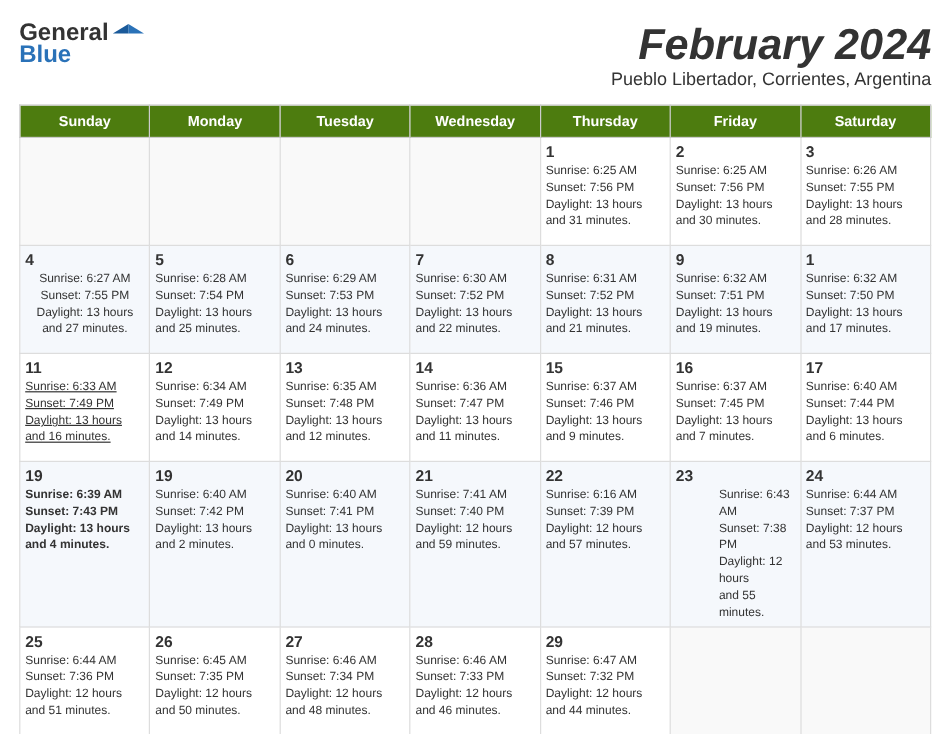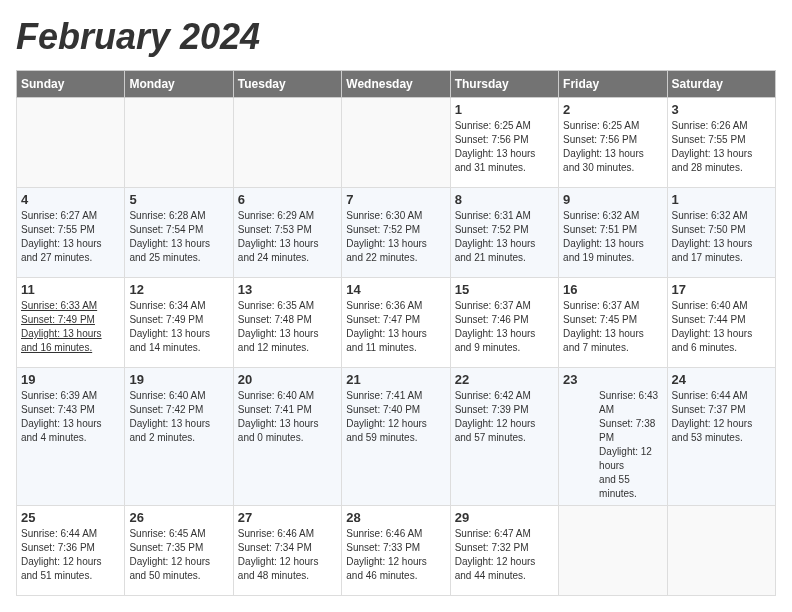--- a/index.html
+++ b/index.html
@@ -38,26 +38,26 @@
     .location-title {
       font-size: 15px;
       color: #333;
     }
     table {
       width: 100%;
       border-collapse: collapse;
       table-layout: fixed;
     }
     th {
-      background-color: #737373;
+      background-color: #4d7c0f;
       color: #fff;
       font-size: 12px;
       font-weight: bold;
       padding: 6px 4px;
-      text-align: left;
+      text-align: center;
       border: 1px solid #ccc;
     }
     td {
       vertical-align: top;
       border: 1px solid #ddd;
       padding: 4px;
       font-size: 10px;
       color: #333;
       height: 90px;
       background: #fff;
@@ -80,22 +80,33 @@
       background: #f5f8fc;
     }
     tr:nth-child(even) td.empty {
       background: #f0f3f7;
     }
   </style>
 </head>
 <body>
 
 <div class="header-area">
+  <div class="logo">
+    <div class="logo-row">
+      <span style="font-size:20px;font-weight:bold;color:#333;">General</span>
+      <svg width="26" height="20" viewBox="0 0 26 20" style="margin-left:2px;">
+        <polygon points="13,2 26,10 13,10" fill="#2a72b8"></polygon>
+        <polygon points="13,2 0,10 13,10" fill="#1a5a9a"></polygon>
+      </svg>
+    </div>
+    <span style="font-size:20px;font-weight:bold;color:#2a72b8;margin-top:-4px;">Blue</span>
+  </div>
   <div class="title-area">
     <div class="month-title">February 2024</div>
+    <div class="location-title">Pueblo Libertador, Corrientes, Argentina</div>
   </div>
 </div>
 
 <table>
   <thead>
     <tr id="header-row">
         <th>Sunday</th>
         <th>Monday</th>
         <th>Tuesday</th>
         <th>Wednesday</th>
@@ -128,21 +139,21 @@
           <div class="day-num">3</div>
           <div class="day-detail" style="white-space: pre-line;">Sunrise: 6:26 AM
 Sunset: 7:55 PM
 Daylight: 13 hours
 and 28 minutes.</div>
         </td>
       </tr>
       <tr>
         <td>
           <div class="day-num">4</div>
-          <div class="day-detail" style="white-space: pre-line;">Sunrise: 6:27 AM
+          <div class="day-detail" style="white-space: pre-line; text-align: center;">Sunrise: 6:27 AM
 Sunset: 7:55 PM
 Daylight: 13 hours
 and 27 minutes.</div>
         </td>
         <td>
           <div class="day-num">5</div>
           <div class="day-detail" style="white-space: pre-line;">Sunrise: 6:28 AM
 Sunset: 7:54 PM
 Daylight: 13 hours
 and 25 minutes.</div>
@@ -230,21 +241,21 @@
           <div class="day-num">17</div>
           <div class="day-detail" style="white-space: pre-line;">Sunrise: 6:40 AM
 Sunset: 7:44 PM
 Daylight: 13 hours
 and 6 minutes.</div>
         </td>
       </tr>
       <tr>
         <td>
           <div class="day-num">19</div>
-          <div class="day-detail" style="white-space: pre-line;">Sunrise: 6:39 AM
+          <div class="day-detail" style="white-space: pre-line; font-weight: bold;">Sunrise: 6:39 AM
 Sunset: 7:43 PM
 Daylight: 13 hours
 and 4 minutes.</div>
         </td>
         <td>
           <div class="day-num">19</div>
           <div class="day-detail" style="white-space: pre-line;">Sunrise: 6:40 AM
 Sunset: 7:42 PM
 Daylight: 13 hours
 and 2 minutes.</div>
@@ -258,21 +269,21 @@
         </td>
         <td>
           <div class="day-num">21</div>
           <div class="day-detail" style="white-space: pre-line;">Sunrise: 7:41 AM
 Sunset: 7:40 PM
 Daylight: 12 hours
 and 59 minutes.</div>
         </td>
         <td>
           <div class="day-num">22</div>
-          <div class="day-detail" style="white-space: pre-line;">Sunrise: 6:42 AM
+          <div class="day-detail" style="white-space: pre-line;">Sunrise: 6:16 AM
 Sunset: 7:39 PM
 Daylight: 12 hours
 and 57 minutes.</div>
         </td>
         <td>
           <div class="day-num">23</div>
           <div class="day-detail" style="white-space: pre-line; margin-left: 36px;">Sunrise: 6:43 AM
 Sunset: 7:38 PM
 Daylight: 12 hours
 and 55 minutes.</div>

